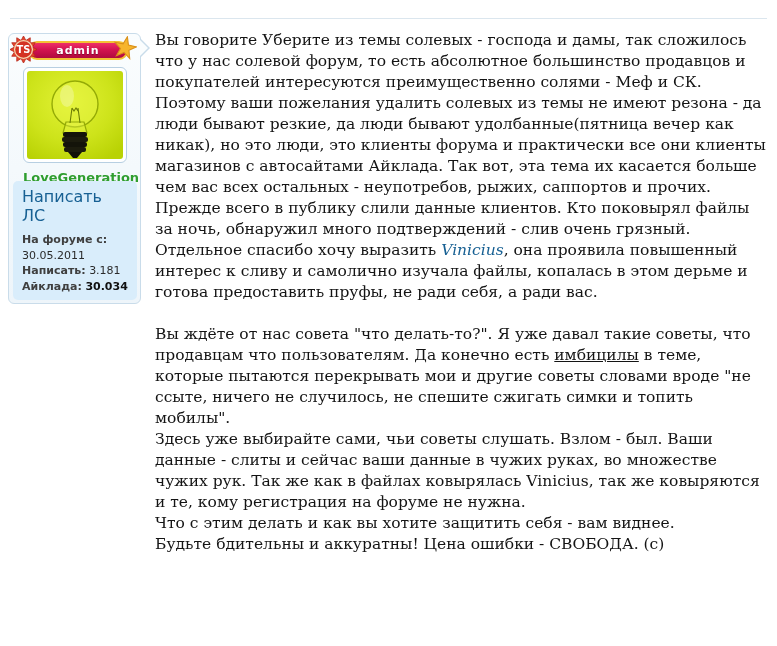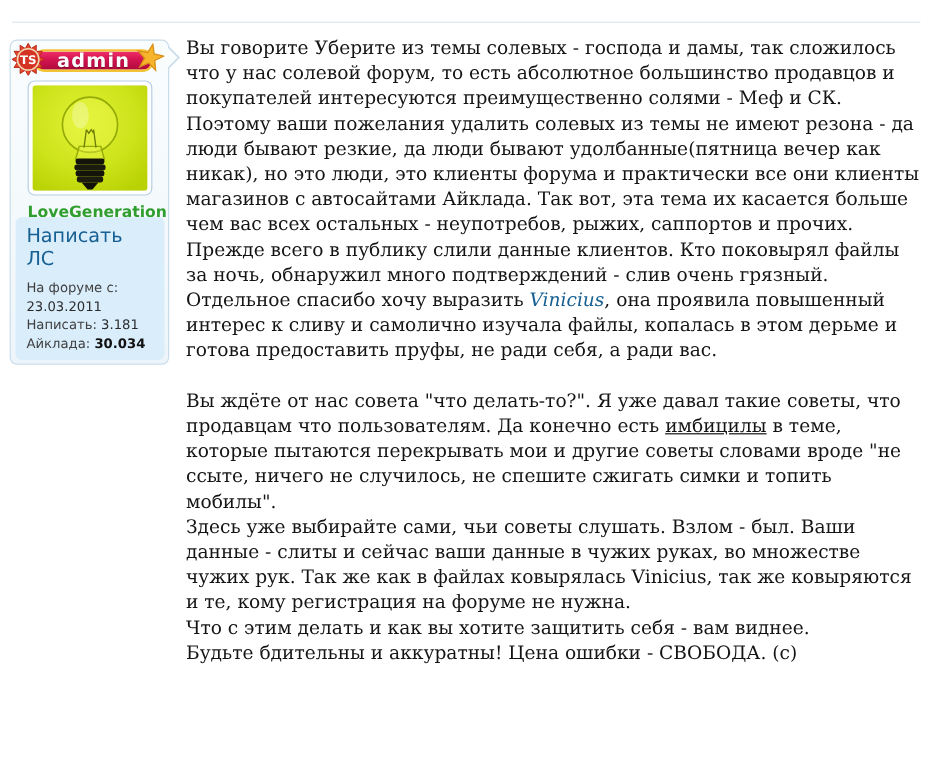--- a/index.html
+++ b/index.html
@@ -28,21 +28,21 @@
     position:absolute;right:-8px;top:5px;width:0;height:0;
     border-top:9px solid transparent;border-bottom:9px solid transparent;
     border-left:9px solid #fafdfe;
   }
   .role-row{position:relative;height:30px;}
   .ts-badge{position:absolute;left:1px;top:2px;width:27px;height:27px;z-index:3;}
   .role-banner{
     position:absolute;left:19px;top:7px;width:96px;height:15px;z-index:2;
     background:linear-gradient(#ee2f68 0%,#d31350 45%,#b00a3e 100%);
     border:2px solid #f3c235;border-radius:9px;
-    color:#fff;font-size:16px;font-weight:bold;text-align:center;line-height:15px;
+    color:#fff;font-size:11px;font-weight:bold;text-align:center;line-height:15px;
     letter-spacing:1px;text-shadow:0 1px 1px rgba(0,0,0,.35);
   }
   .gold-star{position:absolute;left:104px;top:2px;width:24px;height:24px;z-index:4;}
   .avatar-box{
     margin:3px 0 0 14px;width:96px;height:88px;
     background:#fff;border:1px solid #b7cfe2;border-radius:6px;padding:3px;
     display:block;
   }
   .avatar-box svg{display:block;border-radius:3px;}
   .username{
@@ -54,21 +54,21 @@
   .extra-info{
     position:absolute;left:4px;right:3px;bottom:3px;
     background:var(--panel-blue,#d9edfb);border-radius:5px;
     padding:6px 8px 6px 9px;box-sizing:border-box;
   }
   .pm-link{
     display:block;color:var(--link-blue,#176093);font-size:16px;
     text-decoration:none;margin-bottom:7px;
   }
   .stat{font-size:11px;line-height:15.5px;color:#2b2b2b;}
-  .stat .lbl{color:#3f3f3f;}
+  .stat .lbl{color:#3f3f3f;font-weight:bold;}
   .stat .val-bold{font-weight:bold;color:#111;}
   .stat .val-link{color:var(--link-blue,#176093);text-decoration:none;}
   
   .post-area{
     position:absolute;left:155px;top:30px;width:616px;
     font-family:"DejaVu Serif", serif;
     font-size:15.5px;line-height:21px;color:#141414;
   }
   .para{margin:0 0 21px 0;}
   .prew{white-space:pre-line;}
@@ -121,21 +121,21 @@
 
   <a class="username" href="#">LoveGeneration</a>
   <div class="user-title">Администратор</div>
 
   <div class="extra-info">
     <a class="pm-link" href="#">Написать ЛС</a>
     <div class="stat">
       <span class="lbl">На форуме с:</span>
     </div>
     <div class="stat">
-      <span>23.03.2011</span>
+      <span>30.05.2011</span>
     </div>
     <div class="stat">
       <span class="lbl">Написать:</span>
       <span>3.181</span>
     </div>
     <div class="stat">
       <span class="lbl">Айклада:</span>
       <span class="val-bold">30.034</span>
     </div>
   </div>

